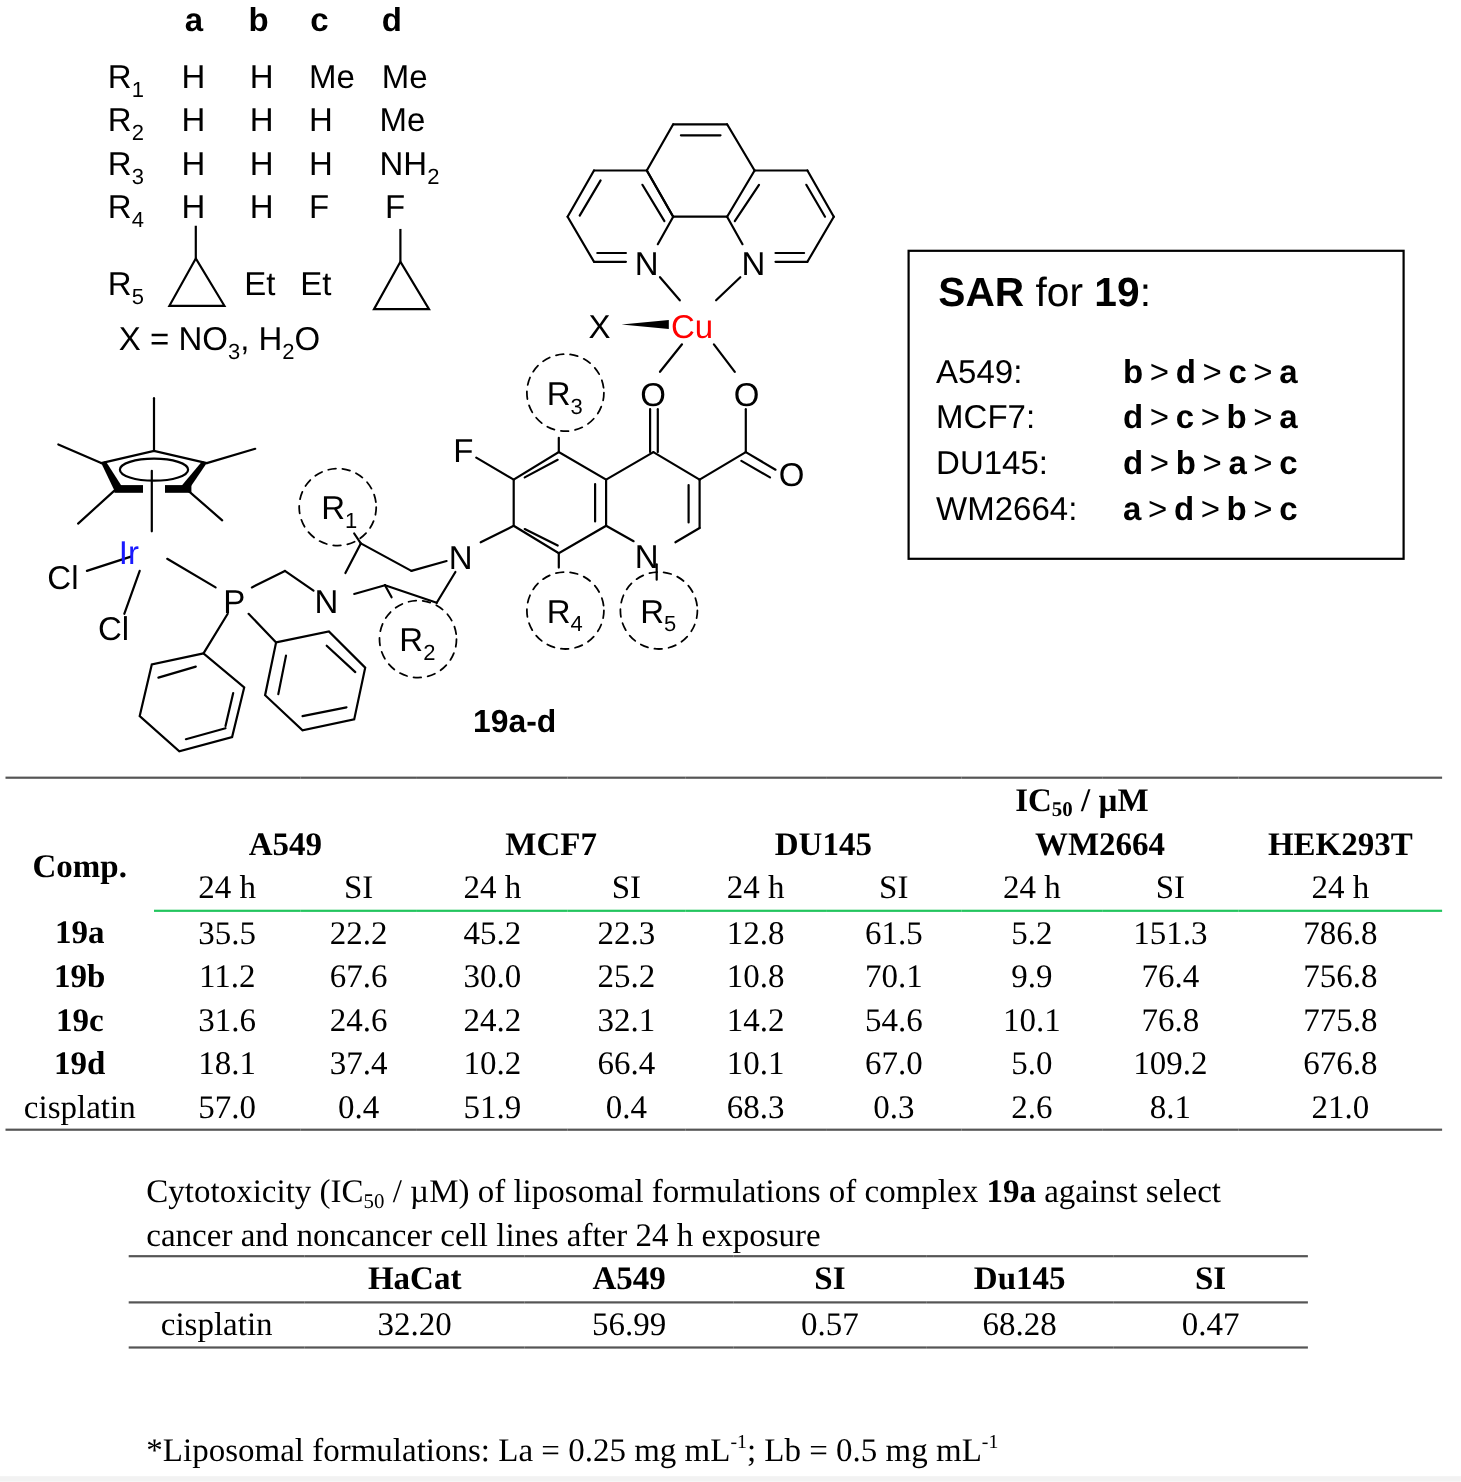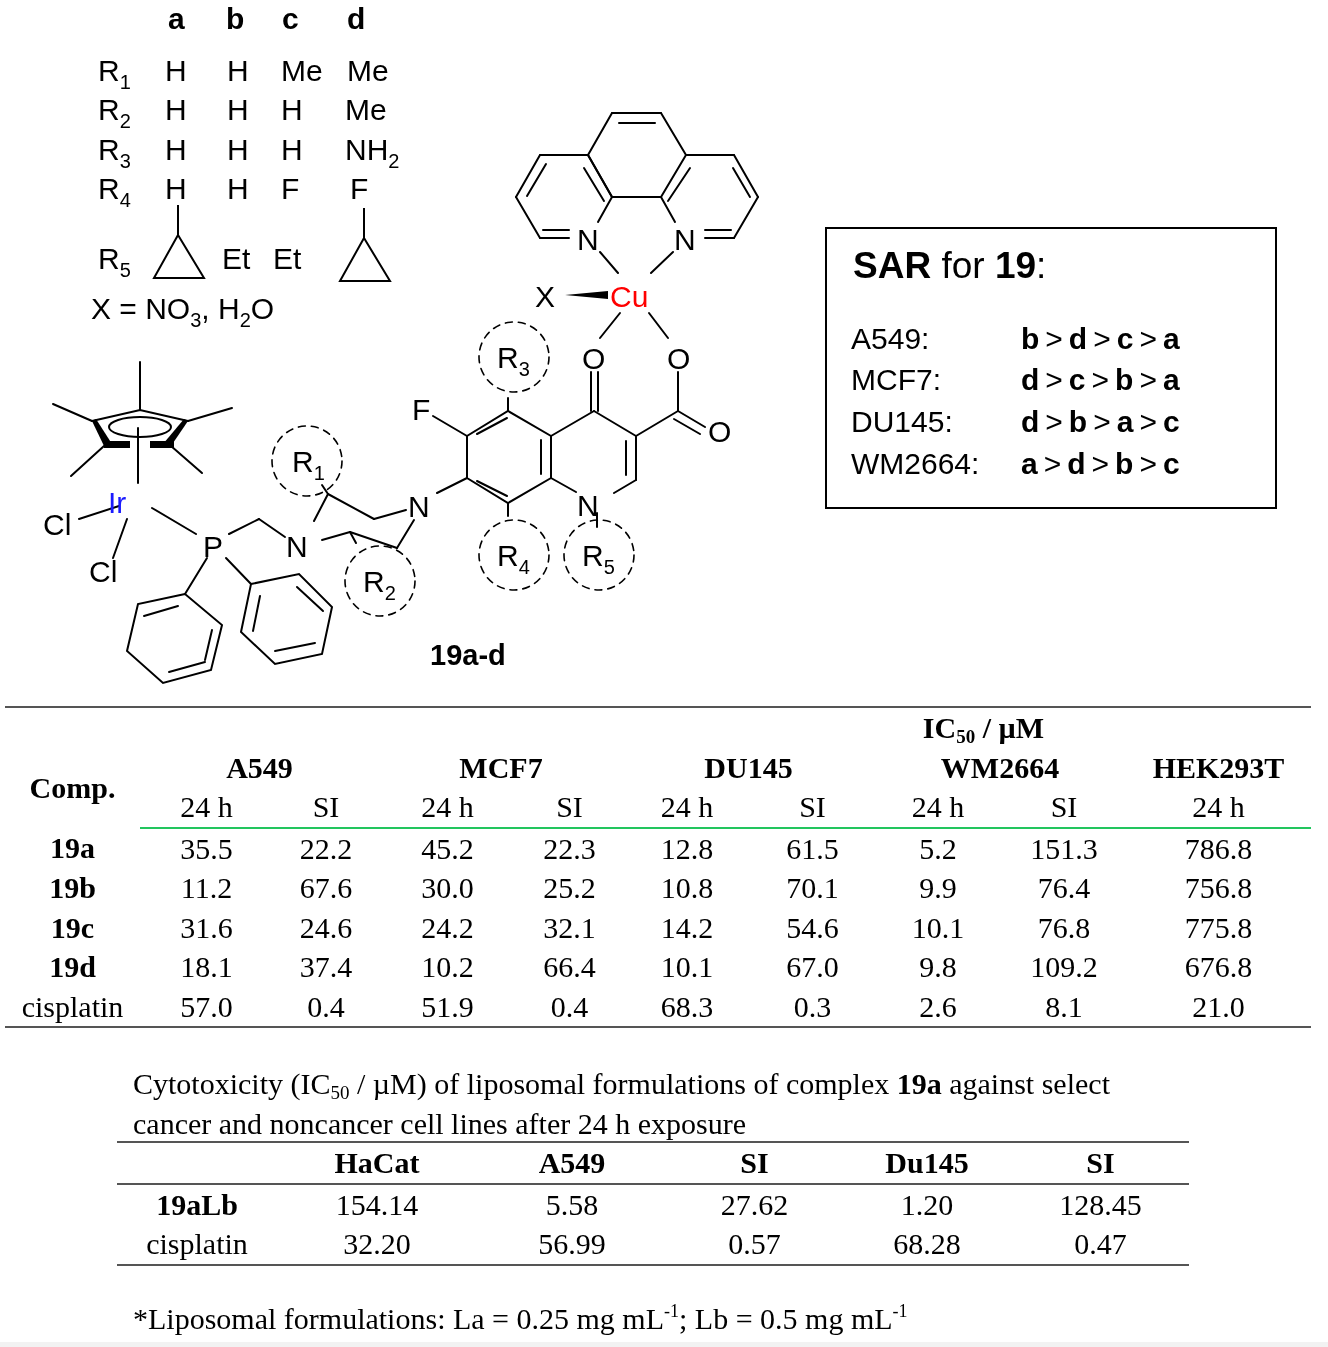--- a/index.html
+++ b/index.html
@@ -82,21 +82,21 @@
     <line x1="28" y1="0" x2="28" y2="30" stroke="#000" stroke-width="2"></line>
     <polygon points="28,30 4,73 54,73" fill="none" stroke="#000" stroke-width="2"></polygon>
   </svg>
   <span class="lg-cell" style="left:222px;top:242px">Et</span>
   <span class="lg-cell" style="left:273px;top:242px">Et</span>
   <svg style="position:absolute;left:336px;top:208px" width="60" height="75">
     <line x1="28" y1="0" x2="28" y2="30" stroke="#000" stroke-width="2"></line>
     <polygon points="28,30 4,73 54,73" fill="none" stroke="#000" stroke-width="2"></polygon>
   </svg>
 
-  <span class="lg-cell" style="left:91px;top:292px"><span>X = NO</span><sub>3</sub><span>, H</span><sub>2</sub><span>O</span></span>
+  <span class="lg-cell" style="left:108px;top:292px"><span>X = NO</span><sub>3</sub><span>, H</span><sub>2</sub><span>O</span></span>
 </div>
 
 <svg id="structure" width="820" height="700" font-family="Liberation Sans, DejaVu Sans, sans-serif" font-size="30" stroke-linecap="round">
   <g stroke="#000" stroke-width="2" fill="none">
 
     <line x1="140" y1="362" x2="140" y2="410"></line>
     <line x1="53" y1="404" x2="92" y2="421"></line>
     <line x1="232" y1="408" x2="188" y2="421"></line>
     <line x1="71" y1="476" x2="104" y2="446"></line>
     <line x1="202" y1="473" x2="171" y2="446"></line>
@@ -323,21 +323,21 @@
       <td>775.8</td>
     </tr>
     <tr>
       <td class="bold">19d</td>
       <td>18.1</td>
           <td>37.4</td>
       <td>10.2</td>
           <td>66.4</td>
       <td>10.1</td>
           <td>67.0</td>
-      <td>9.8</td>
+      <td>5.0</td>
           <td>109.2</td>
       <td>676.8</td>
     </tr>
     <tr class="end-rule">
       <td>cisplatin</td>
       <td>57.0</td>
           <td>0.4</td>
       <td>51.9</td>
           <td>0.4</td>
       <td>68.3</td>
@@ -364,28 +364,20 @@
     </colgroup>
     <tbody>
         <tr class="rule-top rule-bot">
       <th></th>
       <th>HaCat</th>
       <th>A549</th>
       <th>SI</th>
       <th>Du145</th>
       <th>SI</th>
     </tr>
-    <tr>
-      <td style="font-weight:bold">19aLb</td>
-      <td>154.14</td>
-      <td>5.58</td>
-      <td>27.62</td>
-      <td>1.20</td>
-      <td>128.45</td>
-    </tr>
     <tr class="rule-bot">
       <td>cisplatin</td>
       <td>32.20</td>
       <td>56.99</td>
       <td>0.57</td>
       <td>68.28</td>
       <td>0.47</td>
     </tr>
   </tbody>
     </table>

